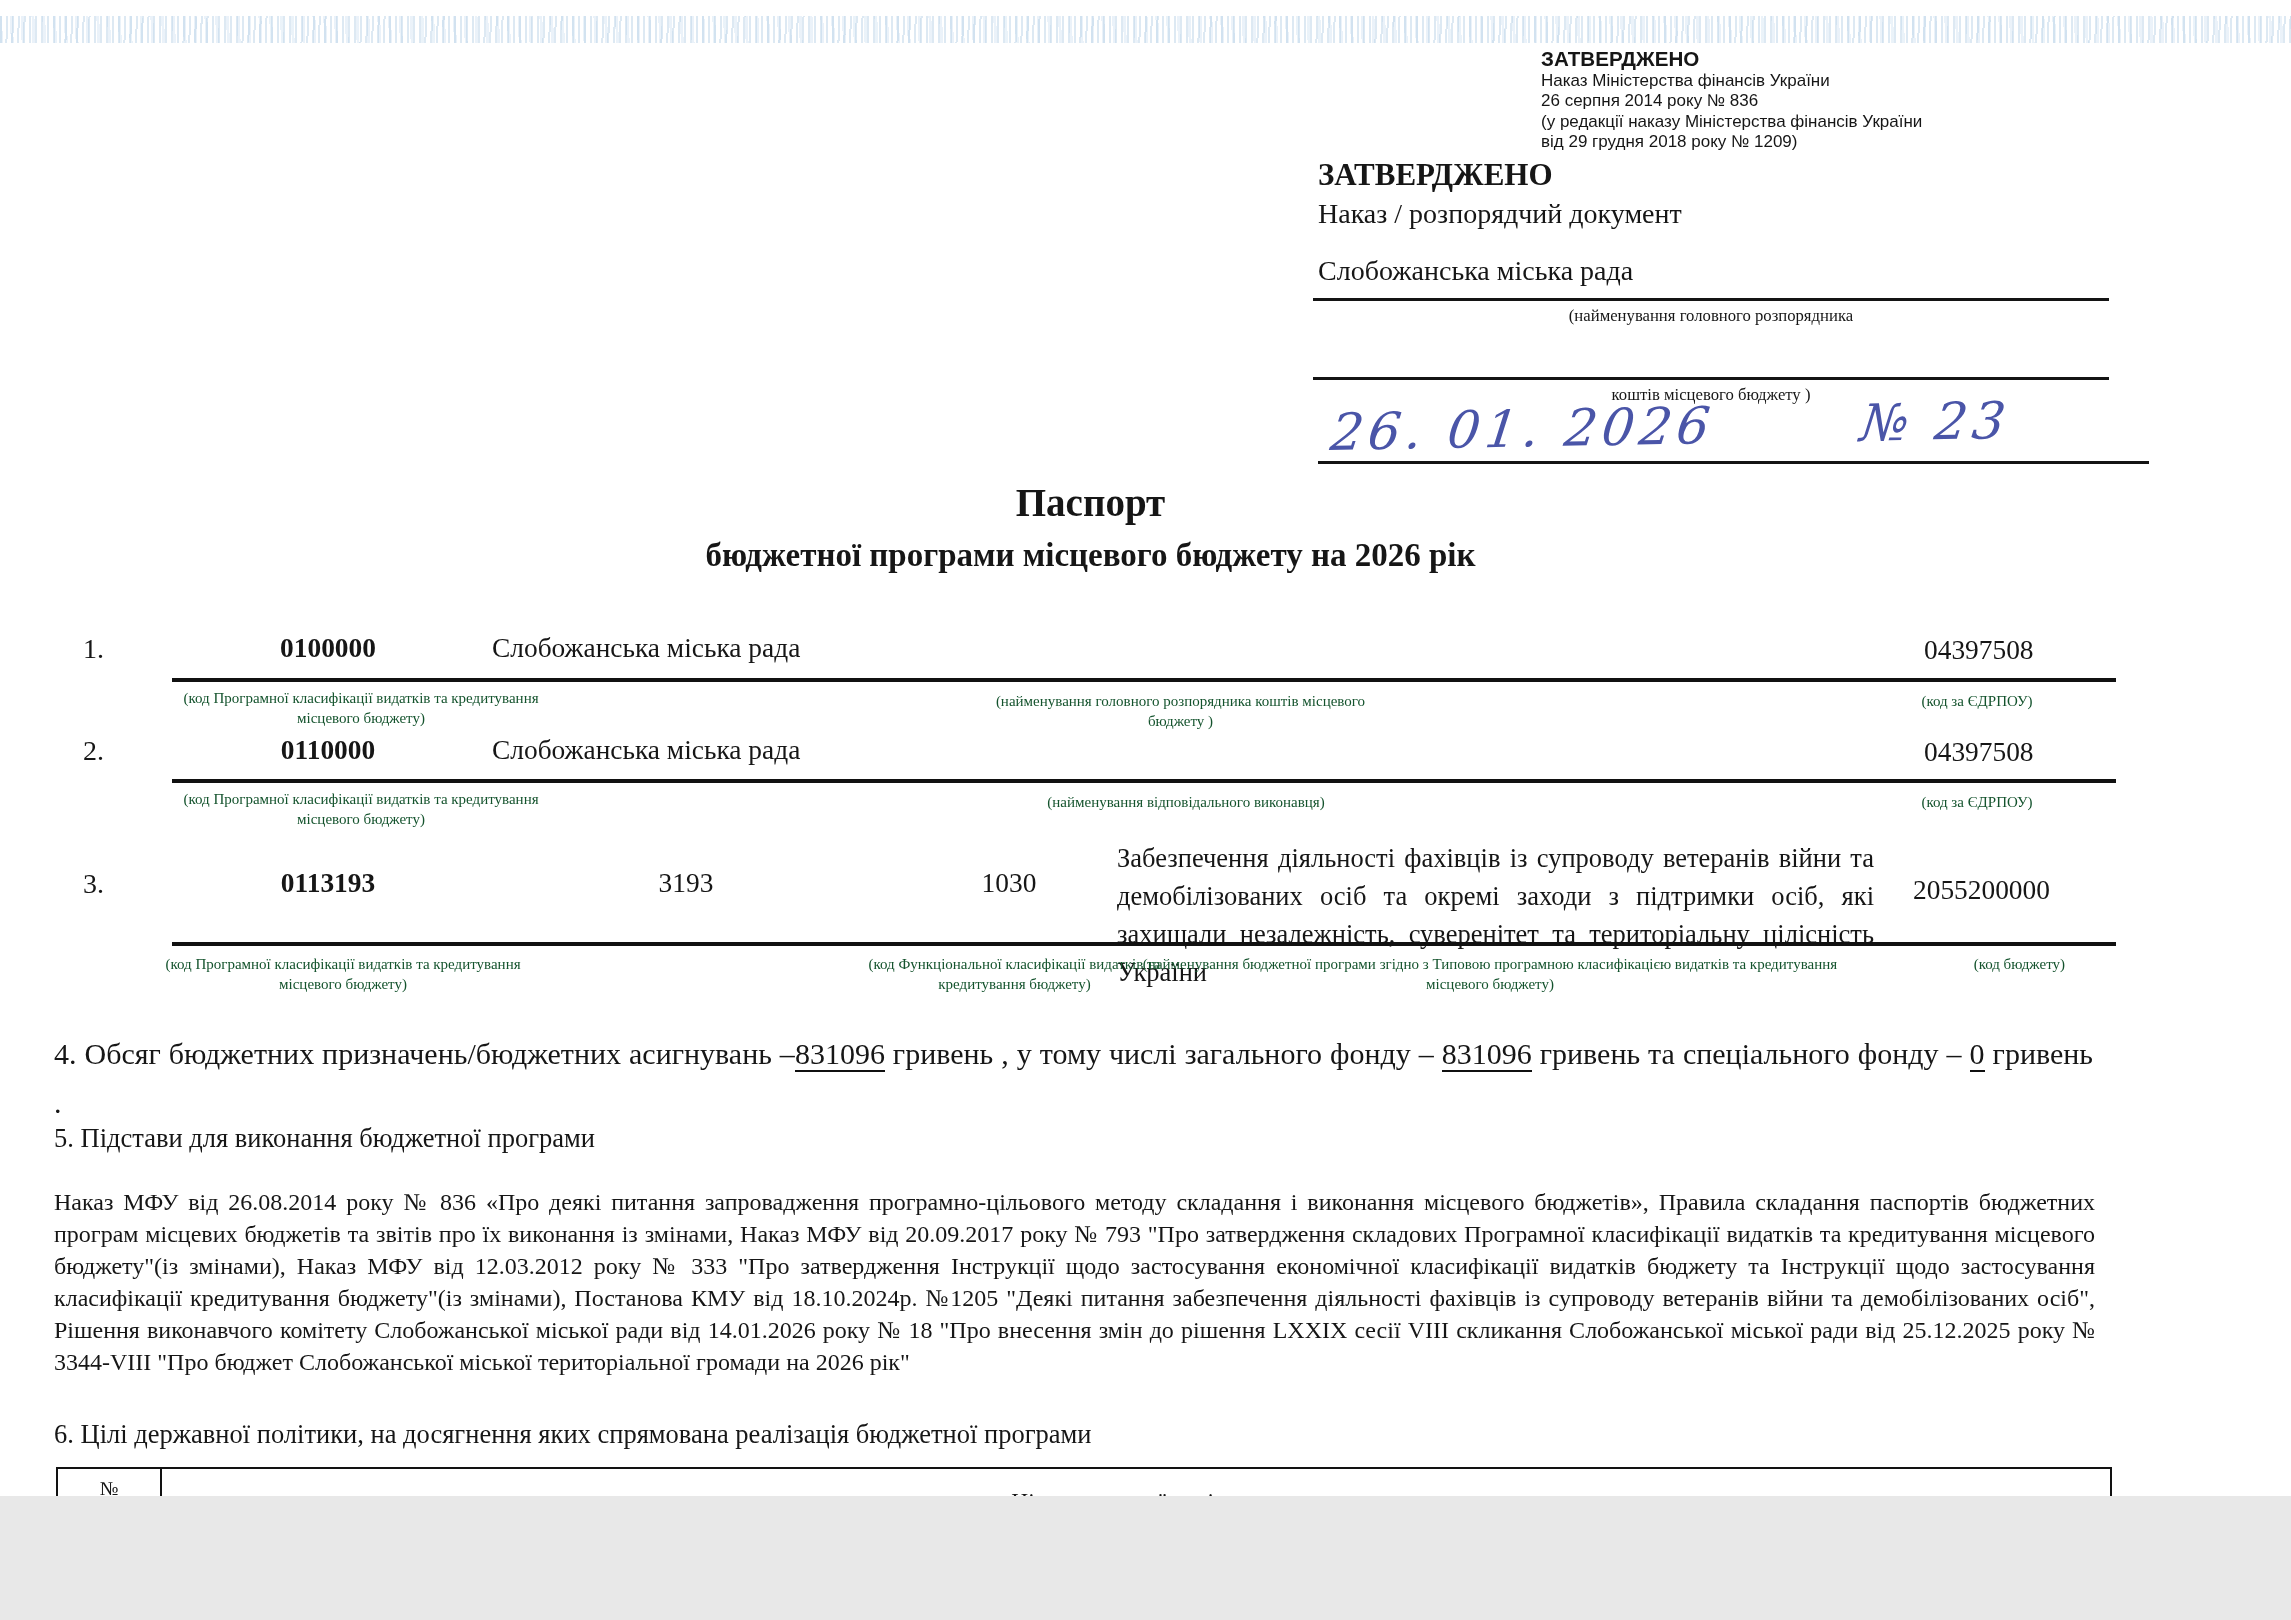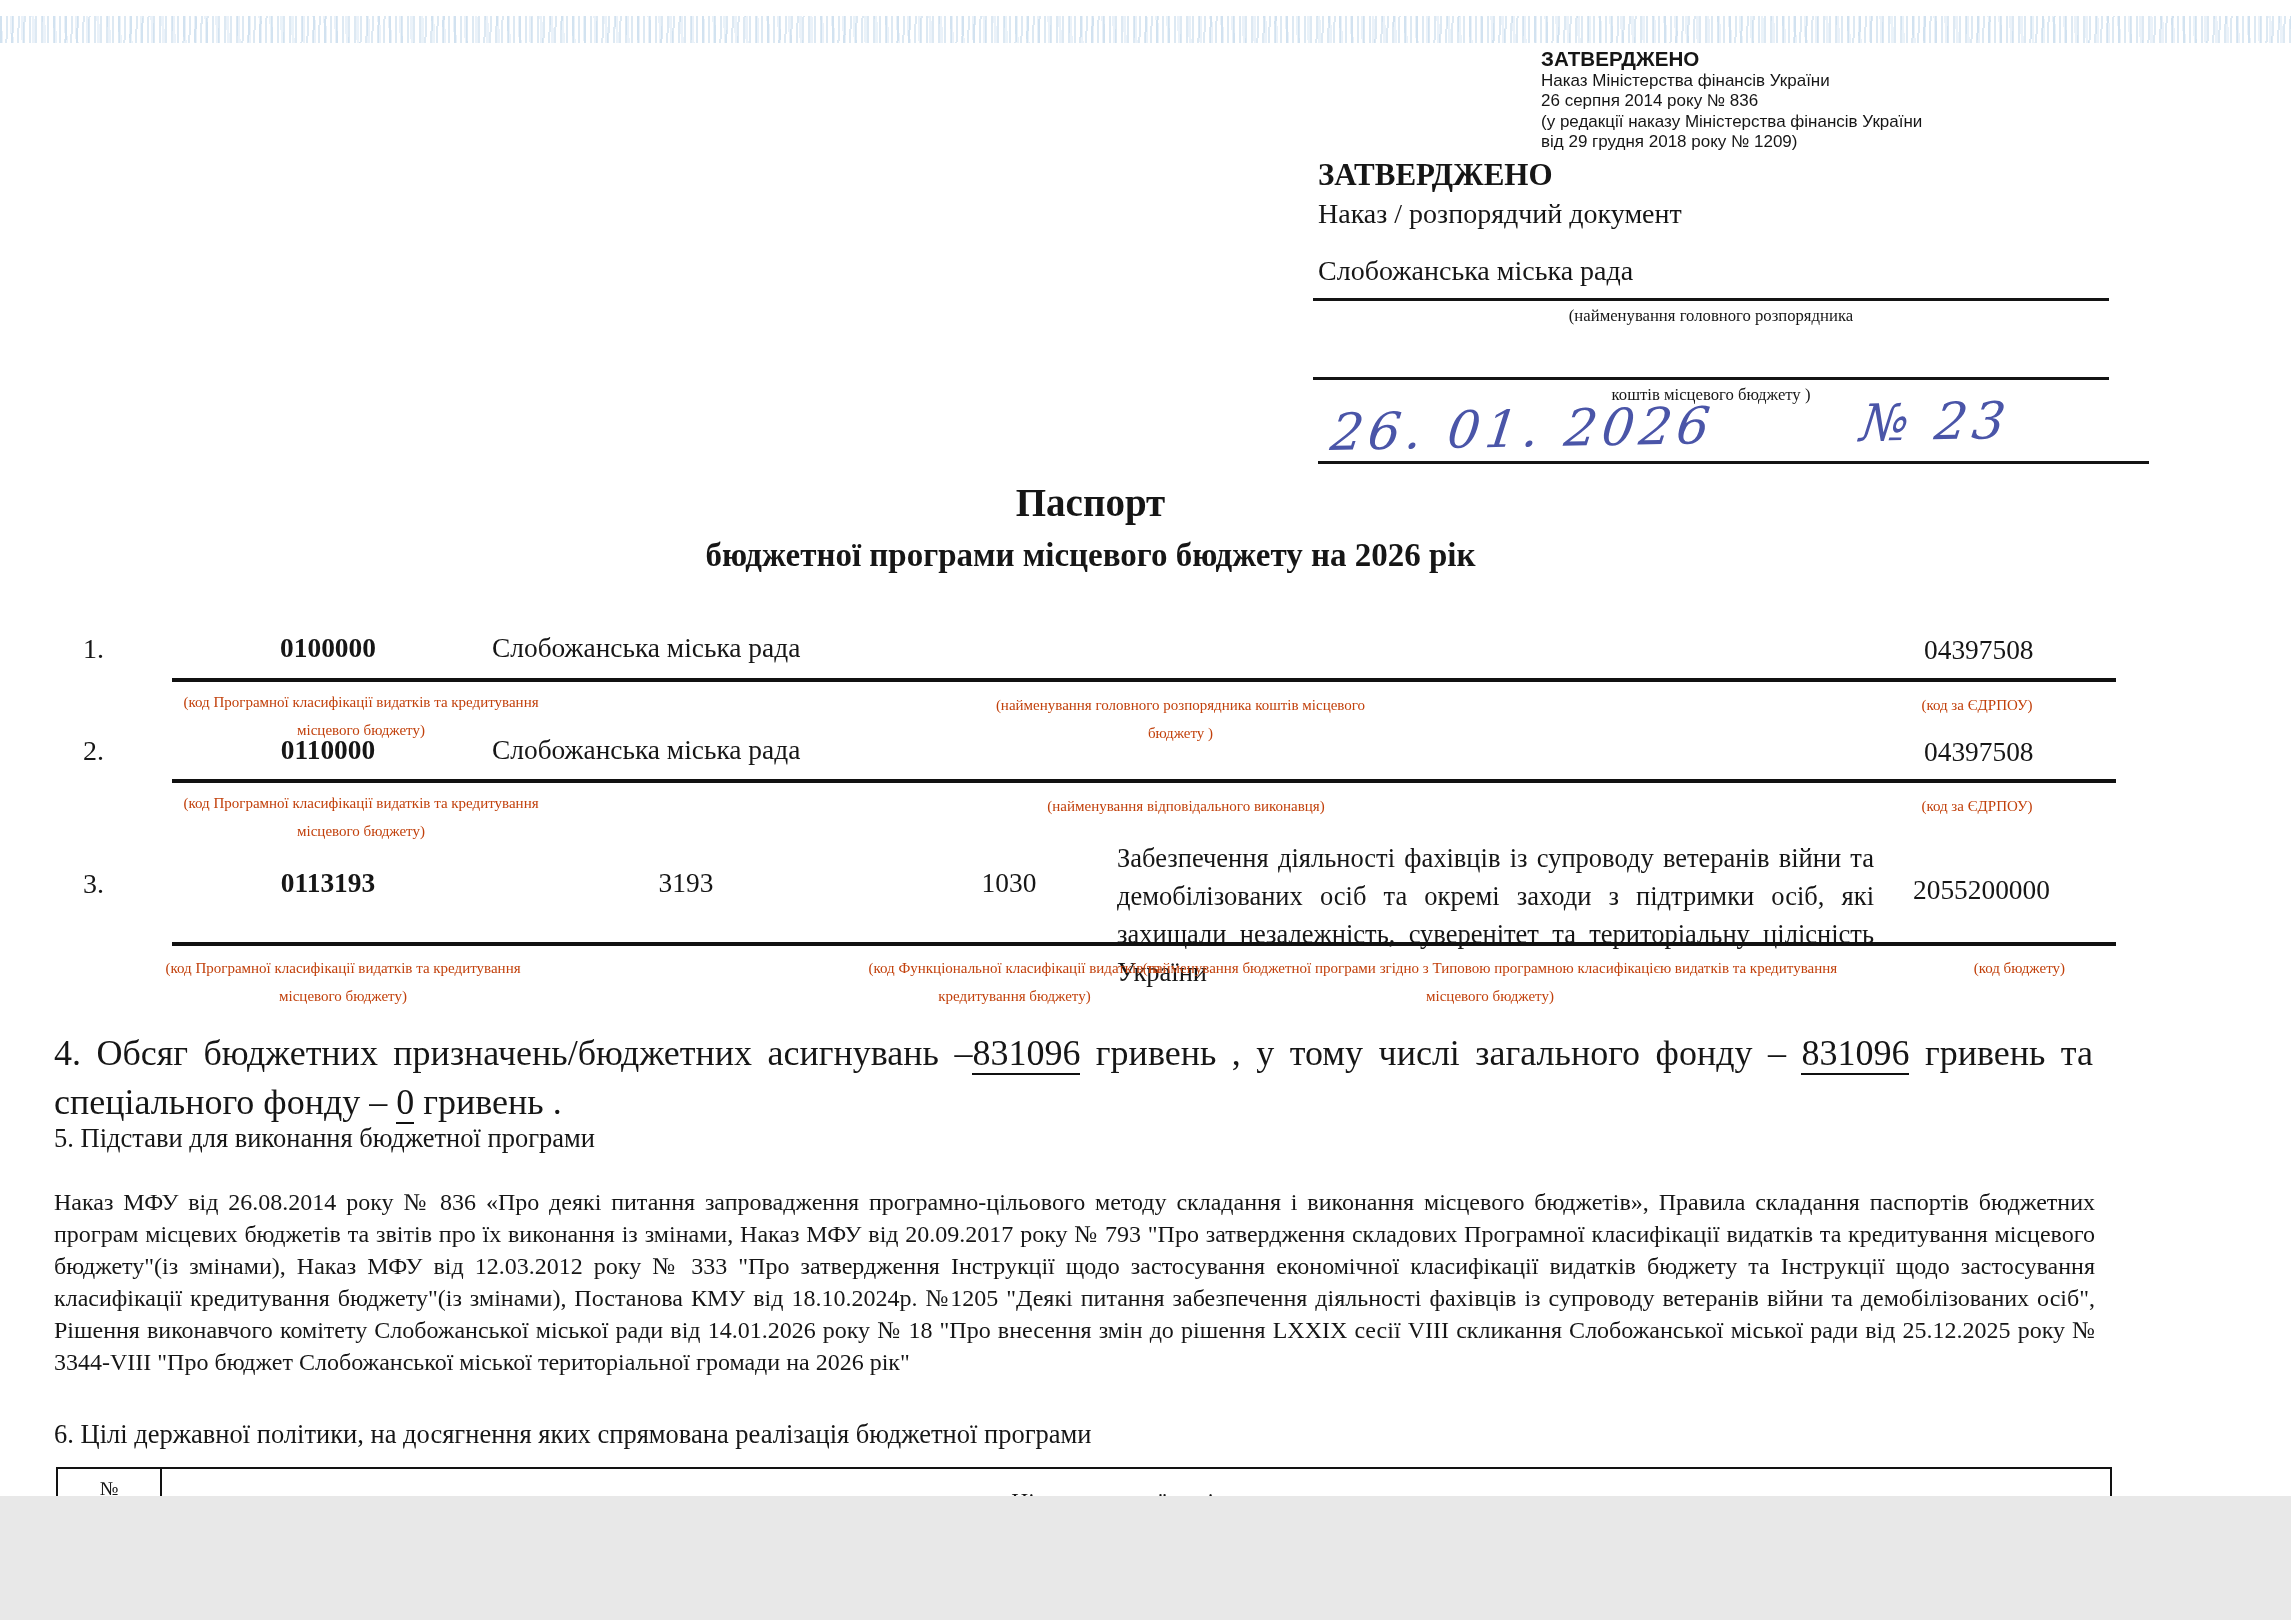--- a/index.html
+++ b/index.html
@@ -7,21 +7,21 @@
     position:relative;width:2292px;height:1496px;background:#ffffff;
     font-family:"Liberation Serif",serif;color:#161616;overflow:hidden;
   }
   .abs{position:absolute;}
   .center{text-align:center;}
   .justify{text-align:justify;}
   .bold{font-weight:bold;}
   .sans{font-family:"Liberation Sans",sans-serif;}
   .rule{background:#141414;height:2.9px;}
   .rule-thick{background:#111;height:3.9px;}
-  .small-label{font-size:15px;line-height:28px;text-align:center;color:#c2410c;}
+  .small-label{font-size:15px;line-height:20px;text-align:center;color:#14532d;}
   .u{border-bottom:2px solid #101010;}
   
   #artifact-band{
     top:15.7px;left:0;width:2292px;height:27.4px;opacity:.65;
     background:
       repeating-linear-gradient(91deg, rgba(140,180,215,.45) 0 2px, transparent 2px 5.9px),
       repeating-linear-gradient(88deg, rgba(165,200,230,.35) 0 2.9px, transparent 2.9px 10.8px),
       repeating-linear-gradient(90deg, transparent 0 118px, rgba(255,255,255,.85) 118px 147px);
     filter:blur(0.6px);
   }
@@ -44,21 +44,21 @@
   }
   .handwriting span{display:inline-block;transform:skewX(-8deg);}
   .appr-line3{top:461px;left:1318px;width:831px;}
   
   .doc-title{top:480px;left:0;width:2181px;font-size:39px;font-weight:bold;}
   .doc-subtitle{top:537px;left:0;width:2181px;font-size:33px;font-weight:bold;}
   
   .rownum{font-size:28px;}
   .rowtxt{font-size:27.4px;}
   
-  #sec4{top:1029px;left:54px;width:2039px;font-size:36px;line-height:49px;}
+  #sec4{top:1029px;left:54px;width:2039px;font-size:30px;line-height:49px;}
   #sec5-h{top:1123px;left:54px;font-size:26.5px;}
   #sec5-body{top:1186px;left:54px;width:2041px;font-size:24px;line-height:32px;}
   #sec6-h{top:1419px;left:54px;font-size:26.5px;}
   
   #goals-table{
     top:1467px;left:56px;width:2056px;height:69px;
     border:2.9px solid #121212;display:flex;box-sizing:border-box;
   }
   #goals-table .c1{
     width:104px;border-right:2.9px solid #121212;box-sizing:border-box;

